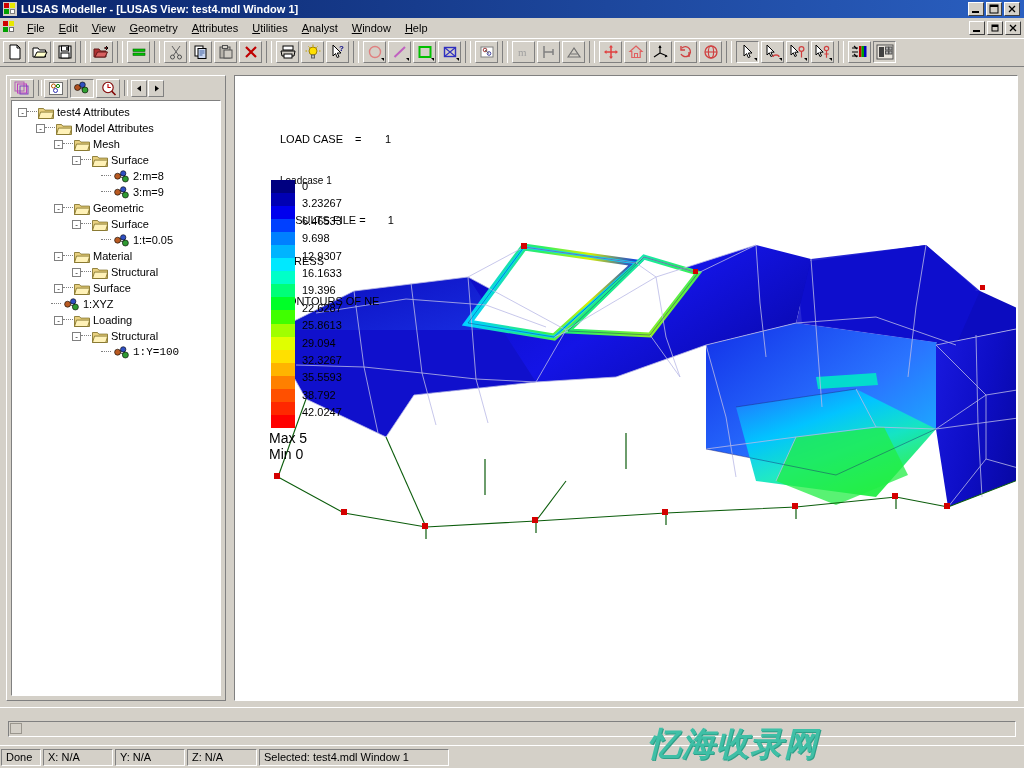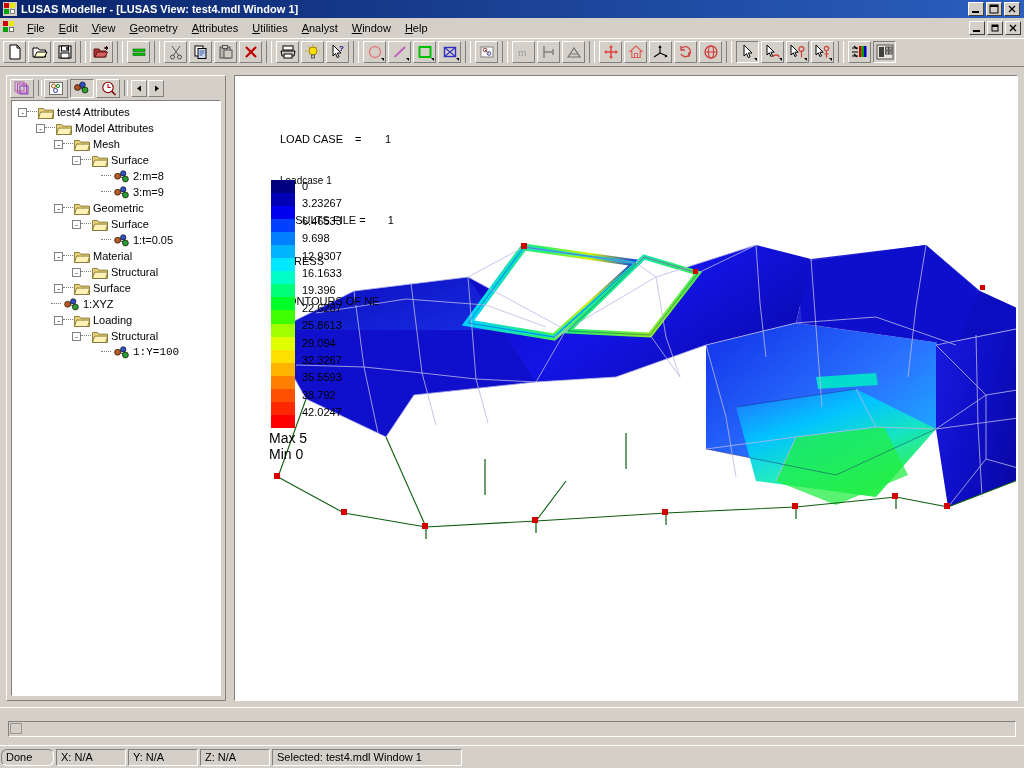--- a/index.html
+++ b/index.html
@@ -191,21 +191,21 @@
     background:#d4d0c8;border-top:1px solid #fff;
     display:flex;align-items:center;
   }
   .sb-cell{
     height:17px;margin:2px 1px;box-sizing:border-box;
     border-top:1px solid #808080;border-left:1px solid #808080;
     border-right:1px solid #fff;border-bottom:1px solid #fff;
     font-size:11px;color:#000;padding:1px 4px;white-space:nowrap;overflow:hidden;
   }
   .sb-help{flex:1;margin-left:2px;}
-  .sb-done{width:53px;border-radius:6px;}
+  .sb-done{width:40px;}
   .sb-xyz{width:70px;}
   .sb-sel{width:190px;}
 
   .watermark{
     position:absolute;left:648px;top:722px;
     font-family:"DejaVu Sans",sans-serif;
     font-size:33px;font-weight:bold;font-style:italic;
     color:#3fbfa6;letter-spacing:1px;
     text-shadow:1px 1px 0 #2f9f88;
     white-space:nowrap;pointer-events:none;
@@ -964,13 +964,14 @@
   </div>
 
   <div class="statusbar">
     <div class="sb-cell sb-done">Done</div>
     <div class="sb-cell sb-xyz">X: N/A</div>
     <div class="sb-cell sb-xyz">Y: N/A</div>
     <div class="sb-cell sb-xyz">Z: N/A</div>
     <div class="sb-cell sb-sel">Selected: test4.mdl Window 1</div>
   </div>
 
+  <div class="watermark">忆海收录网</div>
 </div>
 
 </body></html>

